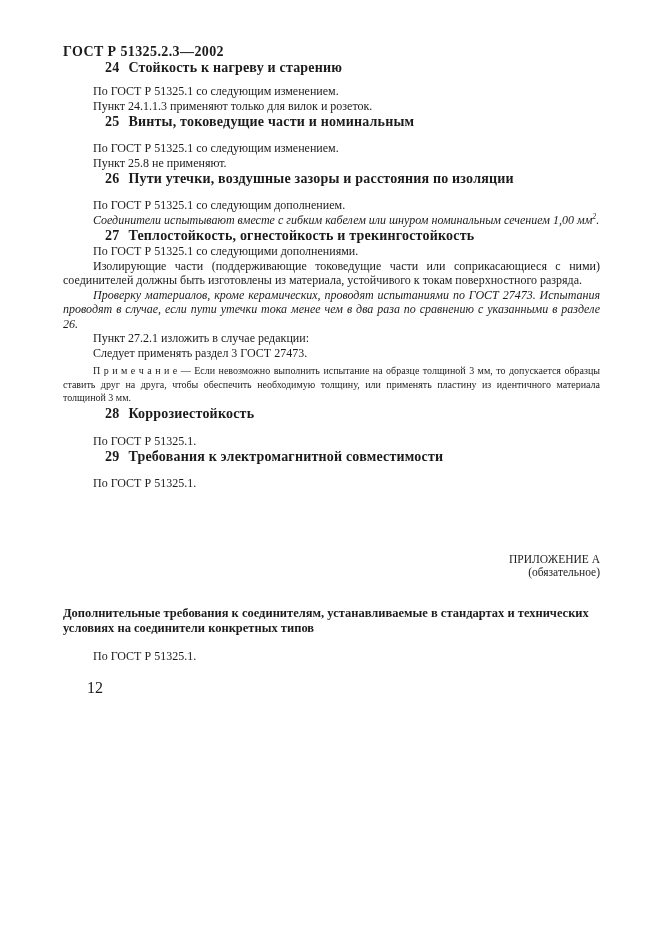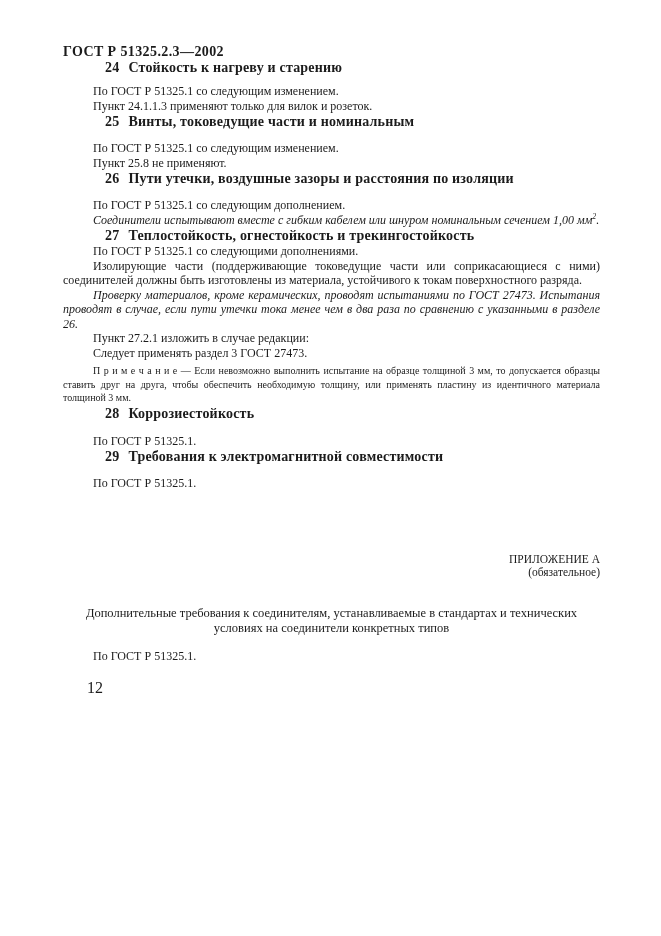--- a/index.html
+++ b/index.html
@@ -39,22 +39,21 @@
     font-size:10px;line-height:13.5px;
     text-indent:30px;
     text-align:justify;
   }
   sup{font-size:0.65em;line-height:0;}
   .app-label{
     text-align:right;
     font-size:11.5px;line-height:13.5px;
   }
   .app-title{
-    text-align:center;
-    font-weight:normal;
+    font-weight:bold;
     font-size:12.5px;line-height:15.5px;
   }
   .page-num{
     font-size:16px;line-height:13px;margin-left:24px;
   }
   
   .mt8{margin-top:8px;}
   .mt11{margin-top:11px;}
   .mt12{margin-top:12px;}
   .mt14{margin-top:0;}

